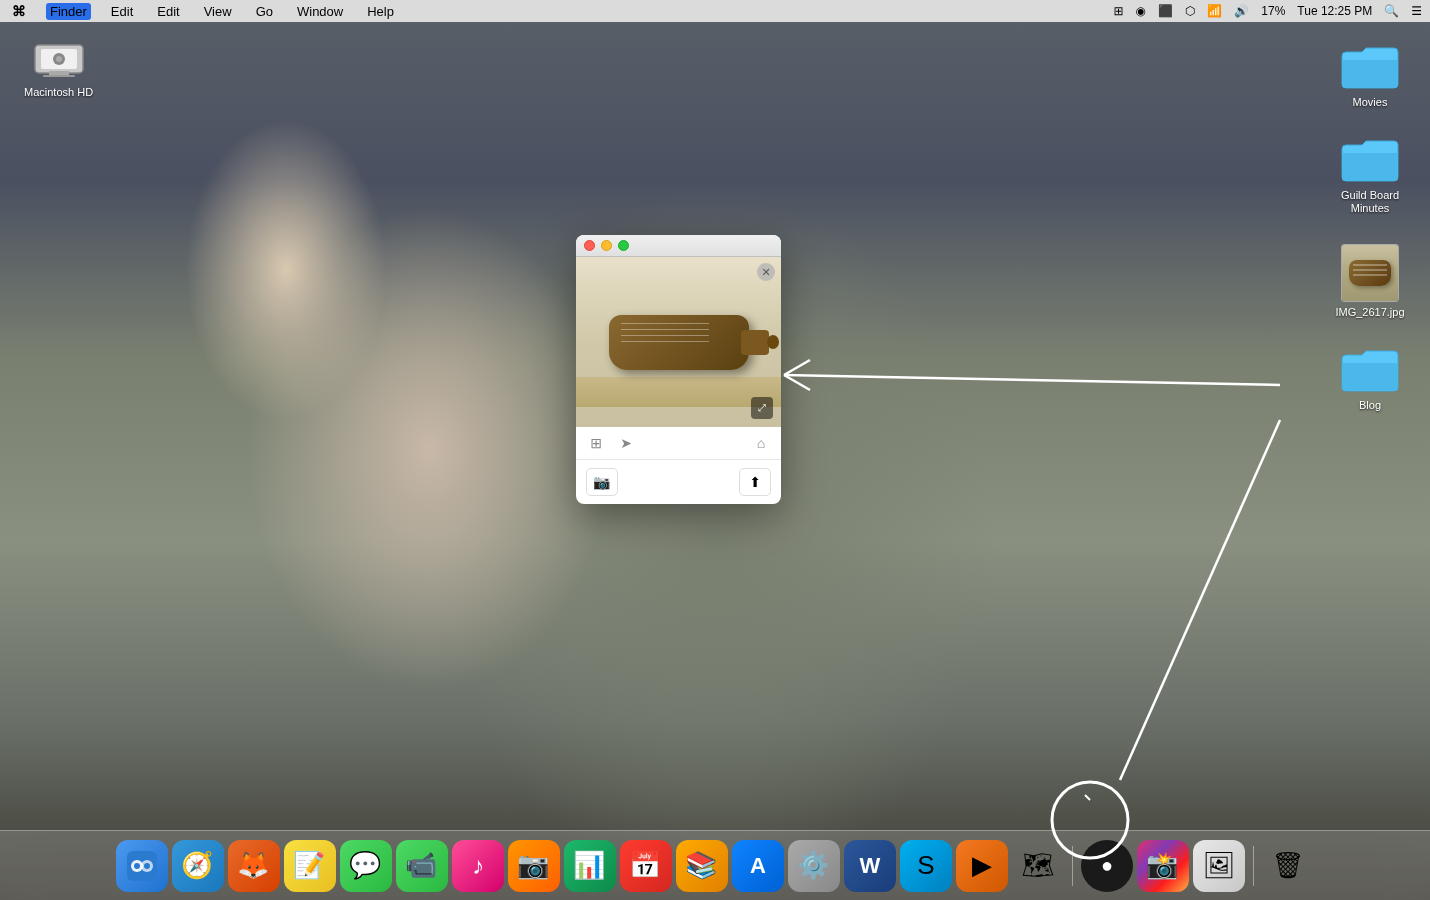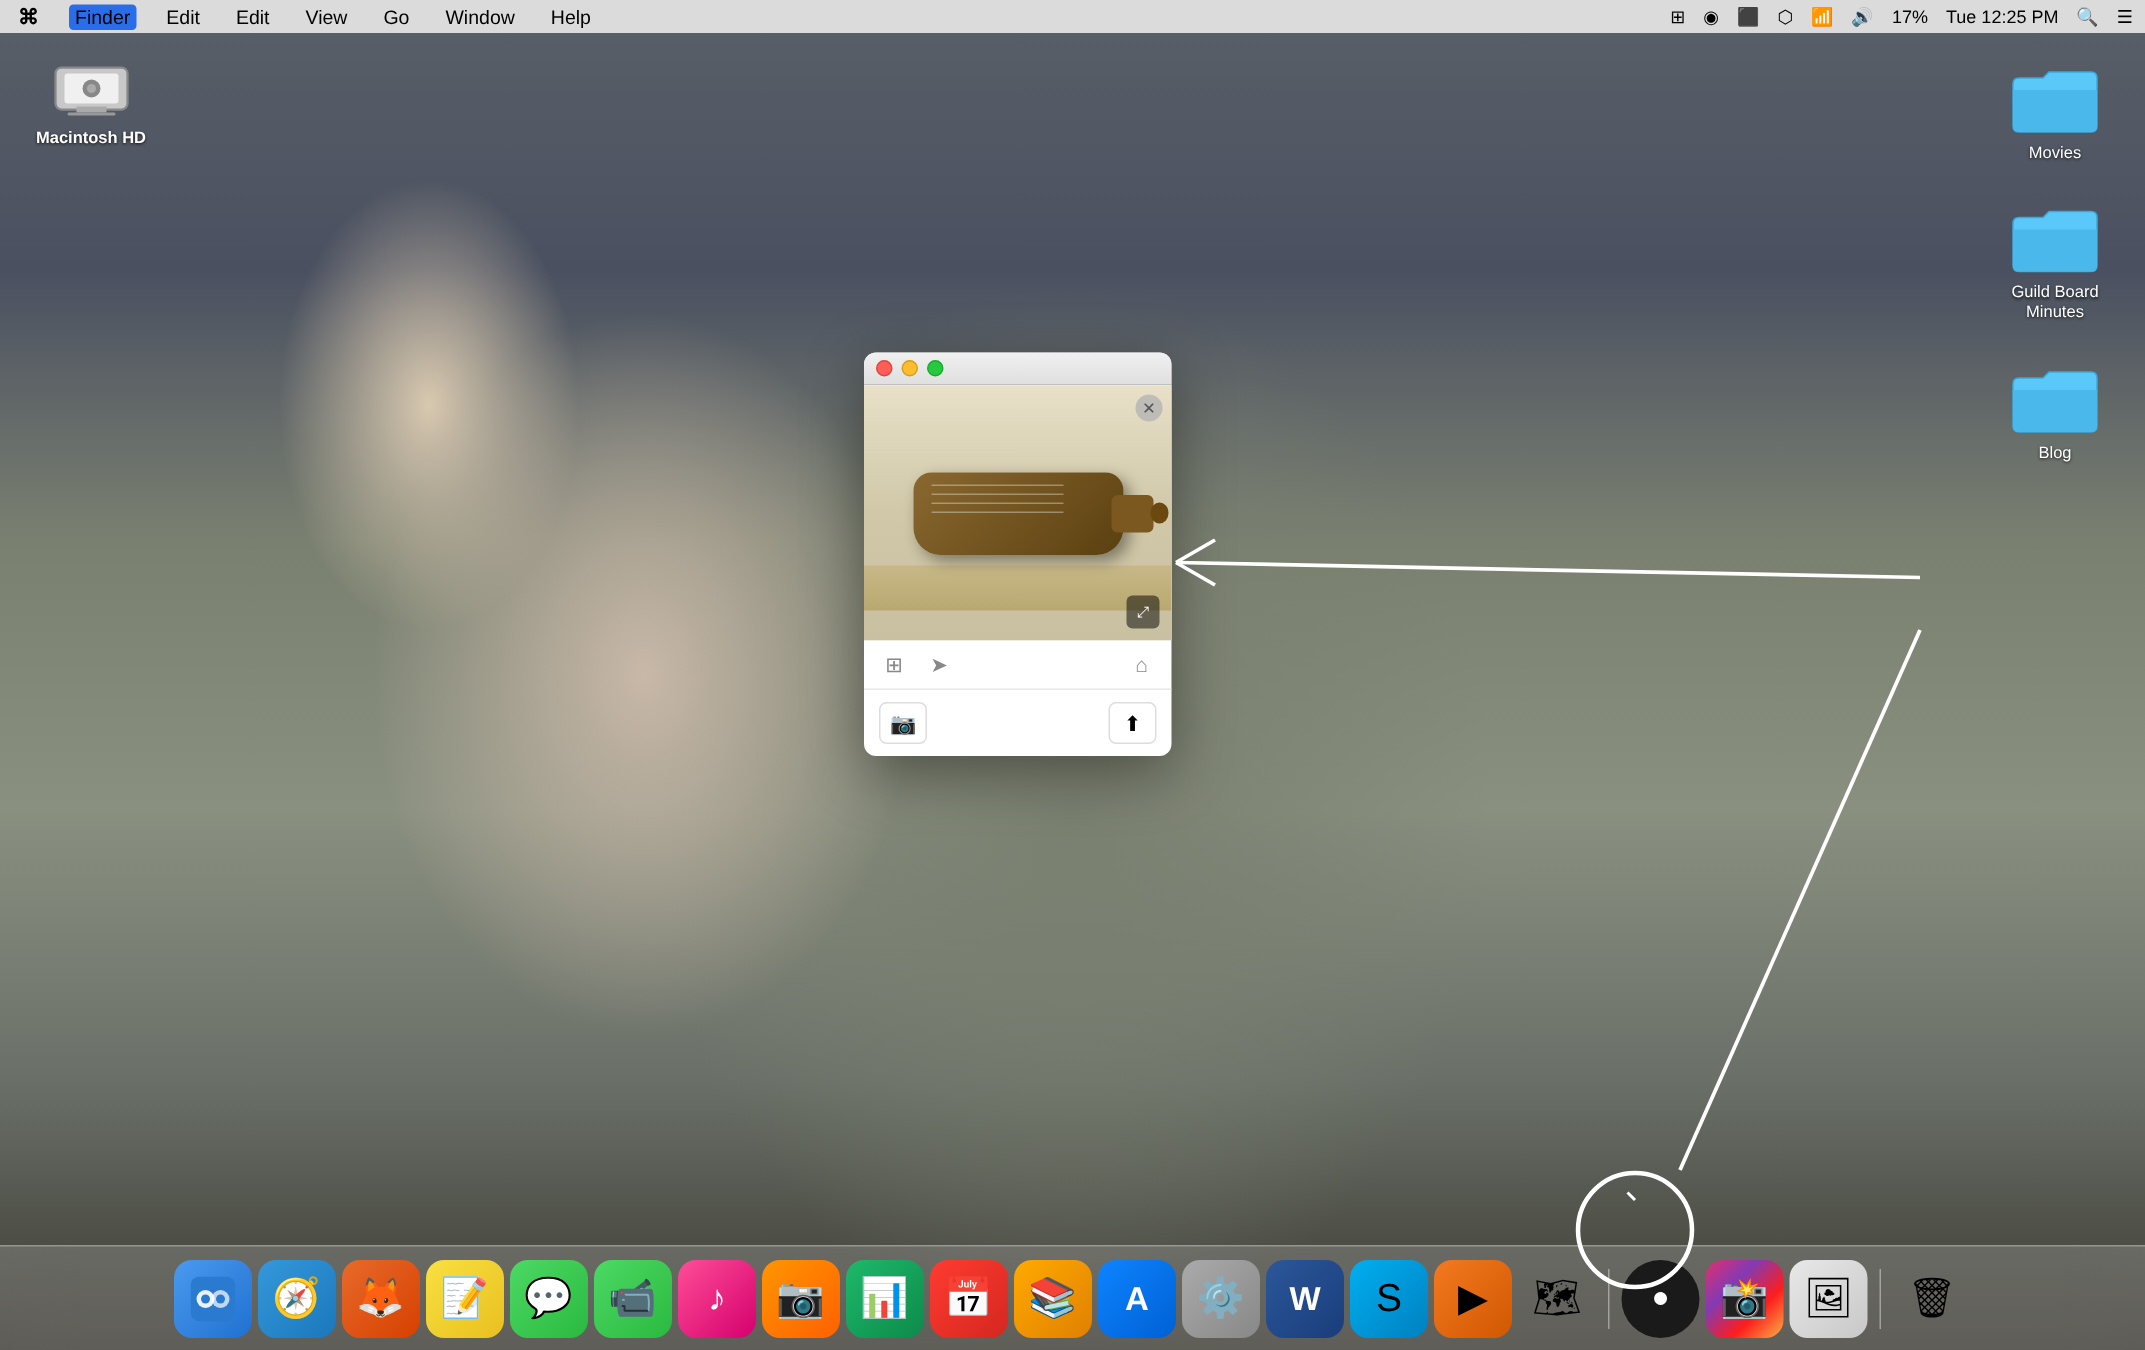--- a/index.html
+++ b/index.html
@@ -431,21 +431,21 @@
     <span>⬡</span>
     <span>📶</span>
     <span>🔊</span>
     <span>17%</span>
     <span>Tue 12:25 PM</span>
     <span>🔍</span>
     <span>☰</span>
   </div>
 </div>
 
-<div class="desktop-icon" style="position:absolute; left:20px; top:30px;font-weight:bold;">
+<div class="desktop-icon" style="position:absolute; left:20px; top:30px;">
   <div style="width:60px;height:48px;display:flex;align-items:center;justify-content:center;">
     <svg width="52" height="42" viewBox="0 0 52 42">
       <rect x="2" y="8" width="48" height="28" rx="4" fill="#c8c8c8" stroke="#888" stroke-width="1.5"></rect>
       <rect x="8" y="12" width="36" height="20" rx="2" fill="#f0f0f0"></rect>
       <rect x="16" y="34" width="20" height="4" fill="#aaa"></rect>
       <rect x="10" y="38" width="32" height="2" fill="#999" rx="1"></rect>
       <circle cx="26" cy="22" r="6" fill="#888"></circle>
       <circle cx="26" cy="22" r="3" fill="#aaa"></circle>
     </svg>
   </div>
@@ -467,20 +467,32 @@
   <div class="desktop-icon">
     <div class="folder-icon">
       <svg width="60" height="48" viewBox="0 0 60 48">
         <path d="M2 12 Q2 8 6 8 L22 8 L26 4 L54 4 Q58 4 58 8 L58 40 Q58 44 54 44 L6 44 Q2 44 2 40 Z" fill="#5bc8fa" stroke="#3aa8da" stroke-width="1"></path>
         <path d="M2 16 L58 16 L58 40 Q58 44 54 44 L6 44 Q2 44 2 40 Z" fill="#4ab8ea"></path>
       </svg>
     </div>
     <span class="icon-label">Guild Board Minutes</span>
   </div>
 
+  <div class="desktop-icon">
+    <div class="img-file-thumbnail">
+      <div style="width:100%;height:100%;background:linear-gradient(180deg,#c8c0a0 0%,#b0a880 50%,#a09870 100%);display:flex;align-items:center;justify-content:center;">
+        <div style="width:42px;height:26px;background:linear-gradient(135deg,#8a6a30,#5a3a10);border-radius:8px 8px 10px 10px;box-shadow:2px 2px 4px rgba(0,0,0,0.3);">
+          <div style="height:2px;background:rgba(255,255,255,0.3);margin:4px 4px 0;"></div>
+          <div style="height:2px;background:rgba(255,255,255,0.3);margin:3px 4px 0;"></div>
+          <div style="height:2px;background:rgba(255,255,255,0.3);margin:3px 4px 0;"></div>
+        </div>
+      </div>
+    </div>
+    <span class="icon-label">IMG_2617.jpg</span>
+  </div>
 
   <div class="desktop-icon">
     <div class="folder-icon">
       <svg width="60" height="48" viewBox="0 0 60 48">
         <path d="M2 12 Q2 8 6 8 L22 8 L26 4 L54 4 Q58 4 58 8 L58 40 Q58 44 54 44 L6 44 Q2 44 2 40 Z" fill="#5bc8fa" stroke="#3aa8da" stroke-width="1"></path>
         <path d="M2 16 L58 16 L58 40 Q58 44 54 44 L6 44 Q2 44 2 40 Z" fill="#4ab8ea"></path>
       </svg>
     </div>
     <span class="icon-label">Blog</span>
   </div>

